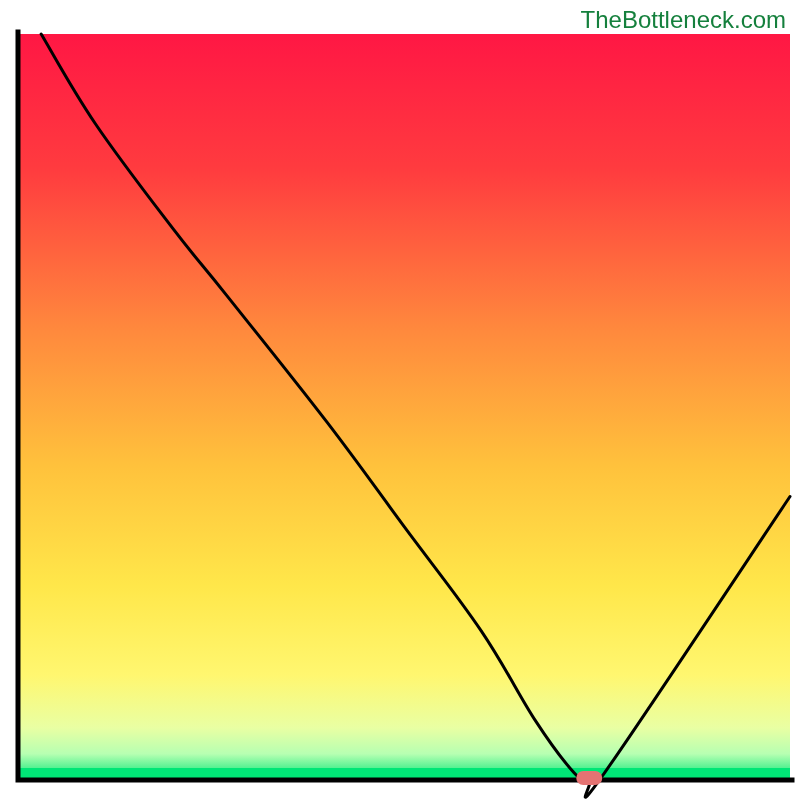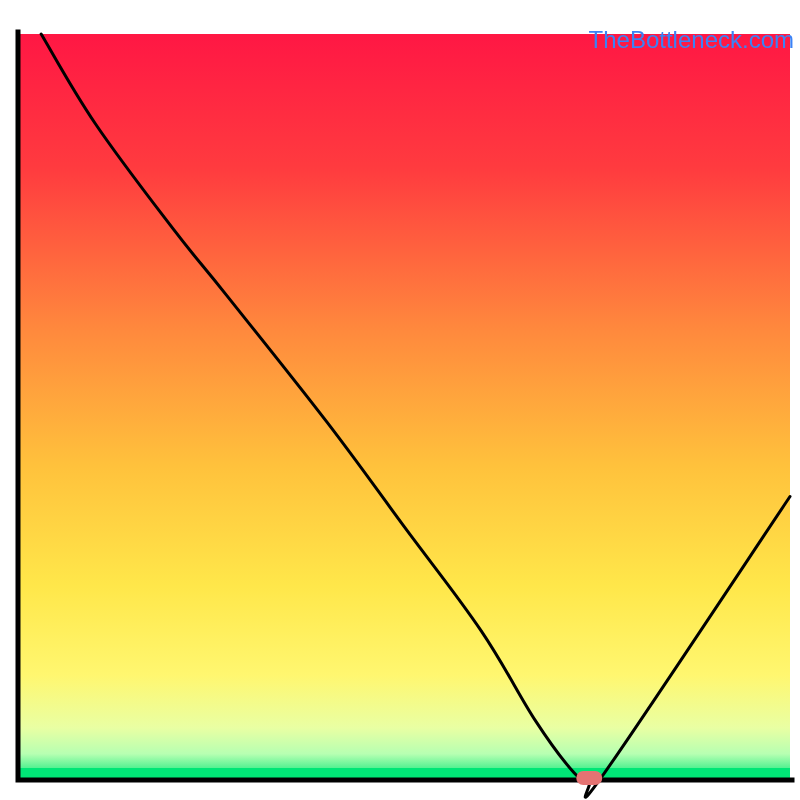--- a/index.html
+++ b/index.html
@@ -12,27 +12,26 @@
     font-family: Arial, Helvetica, sans-serif;
   }
   .chart-container {
     position: relative;
     width: 800px;
     height: 800px;
   }
   .watermark {
     position: absolute;
     top: 6px;
-    right: 6px;
-    color: #3b82f6;
+    right: 14px;
+    color: #15803d;
     font-size: 24px;
     font-weight: 400;
     letter-spacing: 0px;
     z-index: 10;
-    margin-top: 20px;
   }
   svg {
     position: absolute;
     top: 0;
     left: 0;
   }
 </style>
 </head>
 <body>
 

